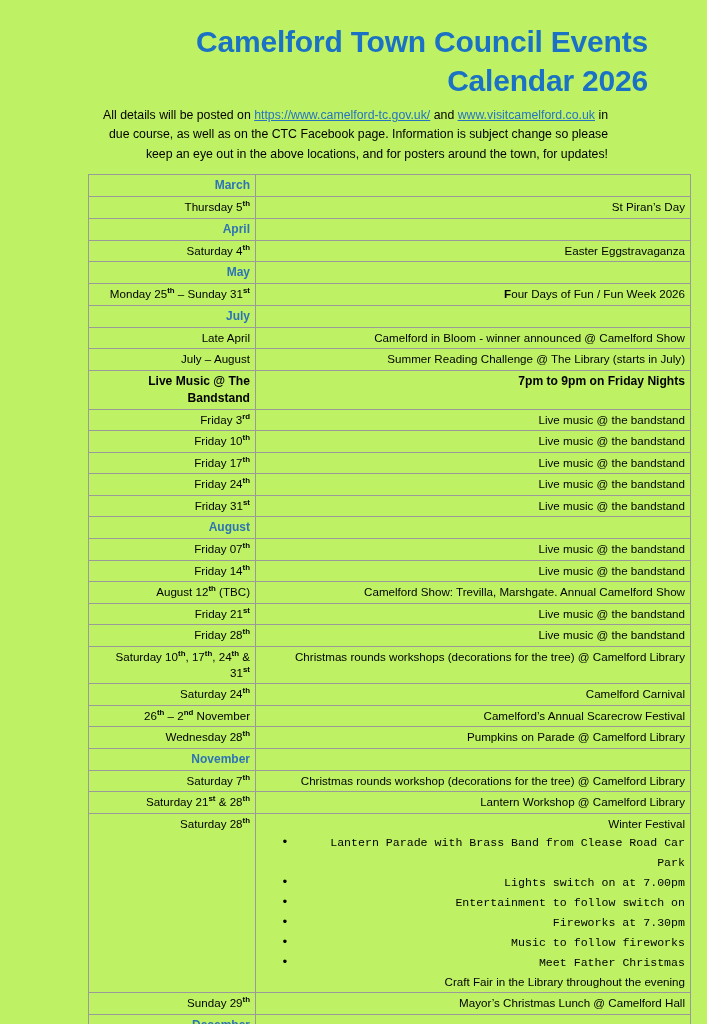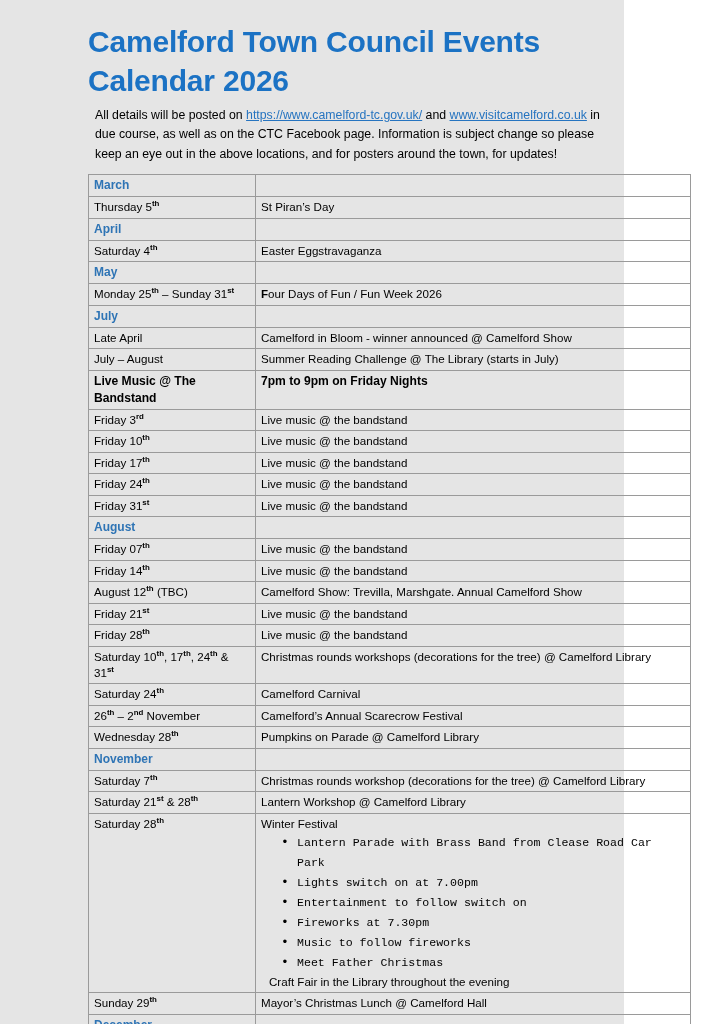--- a/index.html
+++ b/index.html
@@ -11,23 +11,24 @@
     width: 724px;
     height: 1024px;
     font-family: "Liberation Sans", sans-serif;
     color: #000000;
     position: relative;
     overflow: hidden;
   }
   .page {
     position: absolute;
     left: 0; top: 0;
-    width: 624px;
+    width: 707px;
     height: 1024px;
-    background: #e5e5e5;
+    background: #bef264;
+    text-align: right;
   }
   .content {
     position: absolute;
     left: 88px;
     top: 22px;
     width: 604px;
   }
 
   
   .doc-title {
@@ -38,21 +39,21 @@
     letter-spacing: -0.2px;
     margin: 0 0 6px 0;
     max-width: 560px;
   }
 
   
   .intro {
     font-size: 12.3px;
     line-height: 1.58;
     color: #000000;
-    margin: 0 0 10px 7px;
+    margin: 0 0 10px 0;
     max-width: 520px;
   }
   .intro a, .link {
     color: #2674C0;
     text-decoration: underline;
   }
 
   
   table.cal {
     border-collapse: collapse;

